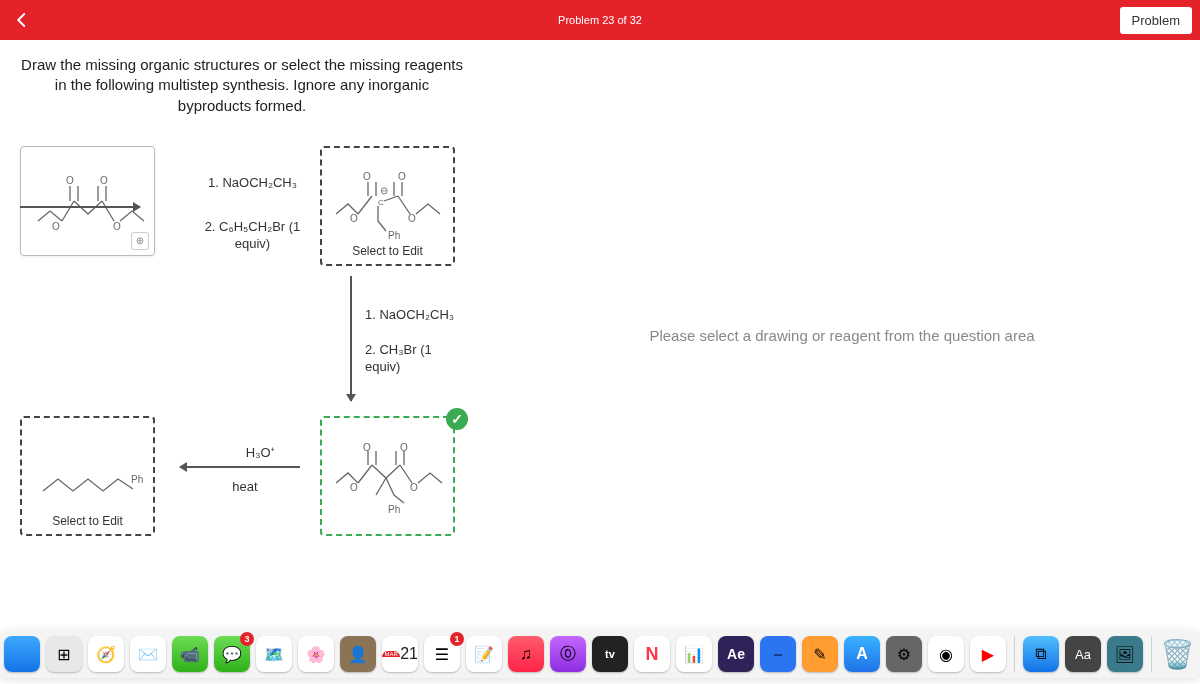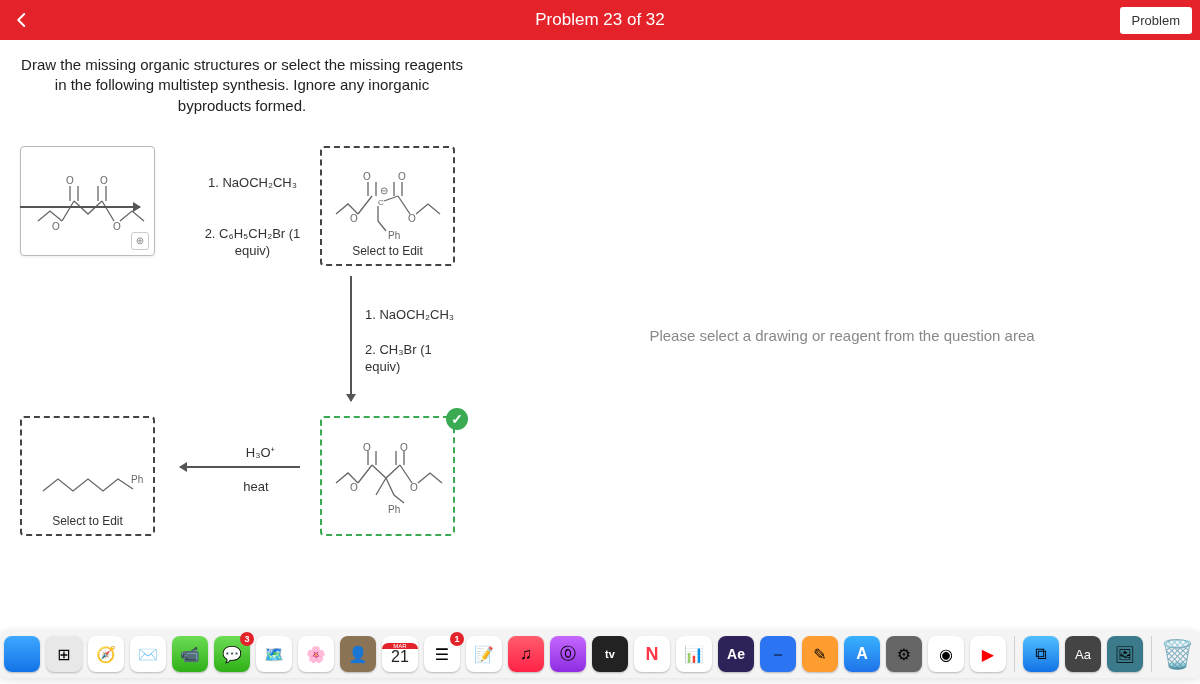--- a/index.html
+++ b/index.html
@@ -1,19 +1,19 @@
 <!DOCTYPE html>
 <html><head>
 <meta charset="utf-8">
 <style>
   * { box-sizing: border-box; margin: 0; padding: 0; }
   html, body { width: 1200px; height: 684px; font-family: -apple-system, BlinkMacSystemFont, "Segoe UI", Arial, sans-serif; overflow: hidden; background: #fff; }
   .header { height: 40px; background: #e4222a; display: flex; align-items: center; padding: 0 10px; position: relative; }
   .back-btn { width: 24px; height: 24px; display: flex; align-items: center; justify-content: center; color: #fff; cursor: pointer; }
-  .header-title { position: absolute; left: 50%; transform: translateX(-50%); color: #fff; font-size: 17px; font-weight: 400; }
+  .header-title { position: absolute; left: 50%; transform: translateX(-50%); color: #fff; font-size: 11px; font-weight: 400; }
   .submit-btn { position: absolute; right: 8px; background: #fff; border: none; border-radius: 3px; padding: 6px 12px; font-size: 13px; cursor: pointer; color: #333; }
   .body-wrap { display: flex; height: calc(100% - 40px - 54px); }
   .left-panel { width: 484px; padding: 15px 20px 10px 20px; }
   .question-text { font-size: 15px; line-height: 1.35; color: #222; text-align: center; margin-bottom: 30px; }
   .right-panel { flex: 1; display: flex; align-items: center; justify-content: center; color: #888; font-size: 15px; }
   .synthesis-area { position: relative; width: 460px; height: 430px; }
   .mol-box { position: absolute; border: 1px solid #bbb; border-radius: 4px; background: #fff; width: 135px; height: 110px; box-shadow: 0 1px 3px rgba(0,0,0,0.08); display:flex; align-items:center; justify-content:center; }
   .mol-box .zoom { position: absolute; right: 5px; bottom: 5px; width: 18px; height: 18px; border: 1px solid #ccc; border-radius: 3px; display:flex;align-items:center;justify-content:center; color:#888; font-size:10px;}
   .dashed { border: 2px dashed #444; border-radius: 4px; background:#fff; }
   .dashed.green { border-color: #3aab52; }
@@ -25,21 +25,21 @@
   .arrow-h.rev::after { right:auto; left:-1px; border-left:none; border-right:8px solid #555; }
   .arrow-v { position:absolute; width:2px; background:#555; }
   .arrow-v::after { content:''; position:absolute; bottom:-1px; left:-4px; border-top:8px solid #555; border-left:5px solid transparent; border-right:5px solid transparent; }
   .reagent { position:absolute; font-size:13px; color:#333; line-height:1.35; }
   .checkmark { position:absolute; width:22px; height:22px; border-radius:50%; background:#3aab52; display:flex; align-items:center; justify-content:center; color:#fff; font-size:14px; font-weight:bold; }
   
   .dock { position: absolute; bottom: 6px; left: 50%; transform: translateX(-50%); height: 48px; background: rgba(230,230,230,0.45); border-radius: 14px; display: flex; align-items: center; padding: 0 8px; gap: 6px; backdrop-filter: blur(6px); box-shadow: 0 2px 10px rgba(0,0,0,0.12);}
   .dock-sep { width: 1px; height: 36px; background: rgba(0,0,0,0.15); margin: 0 2px; }
   .dock-item { width: 36px; height: 36px; border-radius: 8px; display:flex; align-items:center; justify-content:center; font-size:16px; position:relative; box-shadow: 0 1px 2px rgba(0,0,0,0.25);}
   .dock-item .badge { position:absolute; top:-4px; right:-4px; background:#e4222a; color:#fff; border-radius:50%; width:14px; height:14px; font-size:9px; display:flex; align-items:center; justify-content:center; font-weight:bold;}
-  .dock-item.calendar { flex-direction:column; background:#fff; }
+  .dock-item.calendar { background:#fff; }
   .dock-item.calendar .month { background:#e4222a; color:#fff; font-size:6px; width:100%; text-align:center; line-height:1.1; border-radius:6px 6px 0 0;}
   .dock-item.calendar .day { font-size:16px; font-weight:400; color:#222; line-height:1;}
   .molsvg { stroke:#666; stroke-width:1.3; fill:none; }
   .mollabel { fill:#666; stroke:none; font-size:10px; font-family:Arial; }
 </style>
 </head>
 <body>
 
 <div class="header">
   <div class="back-btn">
@@ -67,21 +67,21 @@
           <path d="M46 35 L60 48 L74 35 M70 35 L70 20 M78 35 L78 20"></path>
           <path d="M74 35 L86 55"></path>
           <text x="85" y="64" class="mollabel">O</text>
           <path d="M92 55 L104 45 L116 55"></path>
         </svg>
         <div class="zoom">⊕</div>
       </div>
 
       <div class="arrow-h" style="left:160; top:60px; width:120px;"></div>
       <div class="reagent" style="left:170px; top:28px; width:125px; text-align:center;">1. NaOCH₂CH₃</div>
-      <div class="reagent" style="left:170px; top:79px; width:125px; text-align:center;">2. C₆H₅CH₂Br (1 equiv)</div>
+      <div class="reagent" style="left:170px; top:72px; width:125px; text-align:center;">2. C₆H₅CH₂Br (1 equiv)</div>
 
       <div class="sel-box dashed" style="left:300px; top:0;">
         <div class="molplaceholder">
           <svg width="120" height="80" class="molsvg">
             <text x="35" y="14" class="mollabel">O</text>
               <text x="70" y="14" class="mollabel">O</text>
             <text x="52" y="28" class="mollabel">⊖</text>
             <path d="M8 48 L20 38 L30 48"></path>
               <text x="22" y="56" class="mollabel">O</text>
             <path d="M30 48 L44 30 M40 30 L40 16 M48 30 L48 16"></path>
@@ -116,21 +116,21 @@
             <path d="M58 45 L48 62"></path>
             <path d="M58 45 L66 62 L76 70"></path>
               <text x="60" y="80" class="mollabel">Ph</text>
           </svg>
         </div>
       </div>
       <div class="checkmark" style="left:426px; top:262px;">✓</div>
 
       <div class="arrow-h rev" style="left:160px; top:320px; width:120px;"></div>
       <div class="reagent" style="left:195px; top:298px; width:60px; text-align:right;">H₃O⁺</div>
-      <div class="reagent" style="left:206px; top:332px; width:60px; text-align:center;">heat</div>
+      <div class="reagent" style="left:195px; top:332px; width:60px; text-align:center;">heat</div>
 
       <div class="sel-box dashed" style="left:0; top:270px;">
         <div class="molplaceholder">
           <svg width="120" height="70" class="molsvg">
             <path d="M15 50 L30 38 L45 50 L60 38 L75 50 L90 38 L105 48"></path>
             <text x="103" y="42" class="mollabel">Ph</text>
           </svg>
         </div>
         <div class="sel-label">Select to Edit</div>
       </div>

